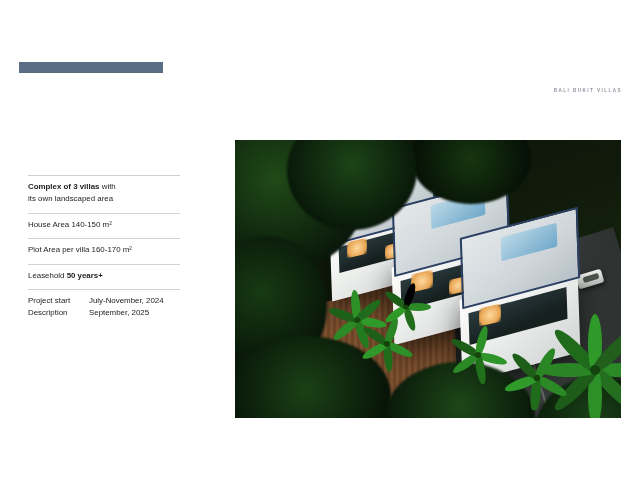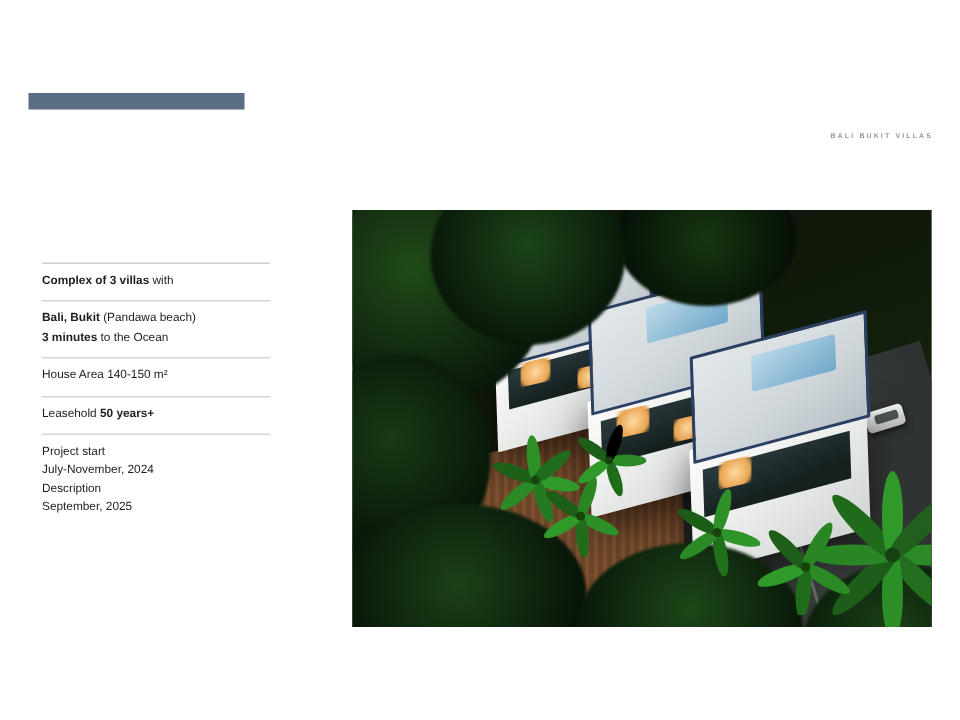--- a/index.html
+++ b/index.html
@@ -32,21 +32,21 @@
   .spec-list{
     position:absolute;left:28px;top:137px;width:152px;margin-top:38px;
   }
   .spec-row{padding-top:5px;padding-bottom:7px;border-top:1px solid #d4d4d4;}
   .spec-row.first{border-top:1px solid #cfcfcf;}
   .spec-line{
     font-size:7.9px;line-height:12.4px;color:#1d1d1d;
     font-weight:400;white-space:nowrap;
   }
   .spec-line b{font-weight:700;}
-  .kv{display:flex;white-space:nowrap;flex-direction:column;}
+  .kv{display:flex;white-space:nowrap;}
   .kv .k{width:61px;flex:none;}
   .kv .v{font-weight:400;}
 
   
   .photo{
     position:absolute;left:235px;top:140px;width:386px;height:278px;
     overflow:hidden;background:#0a1206;
   }
   .photo *{position:absolute;}
 
@@ -161,35 +161,31 @@
 
 
   <div class="brand">BALI BUKIT VILLAS</div>
 
   <div class="spec-list">
 
     <div class="spec-row first">
       <div class="spec-line">
         <b>Complex of 3 villas</b><span> with</span>
       </div>
-    </div>
-
-    <div class="spec-row">
-      <div class="spec-line">
-        <b>Bali, Bukit</b><span> (Pandawa beach)</span>
-      </div>
-      <div class="spec-line">
-        <b>3 minutes</b><span> to the Ocean</span>
-      </div>
-    </div>
+      <div class="spec-line">its own landscaped area</div>
+    </div>
+
 
     <div class="spec-row">
       <div class="spec-line">House Area 140-150 m²</div>
     </div>
 
+    <div class="spec-row">
+      <div class="spec-line">Plot Area per villa 160-170 m²</div>
+    </div>
 
     <div class="spec-row">
       <div class="spec-line">
         <span>Leasehold </span><b>50 years+</b>
       </div>
     </div>
 
     <div class="spec-row">
       <div class="spec-line kv">
         <span class="k">Project start</span>

